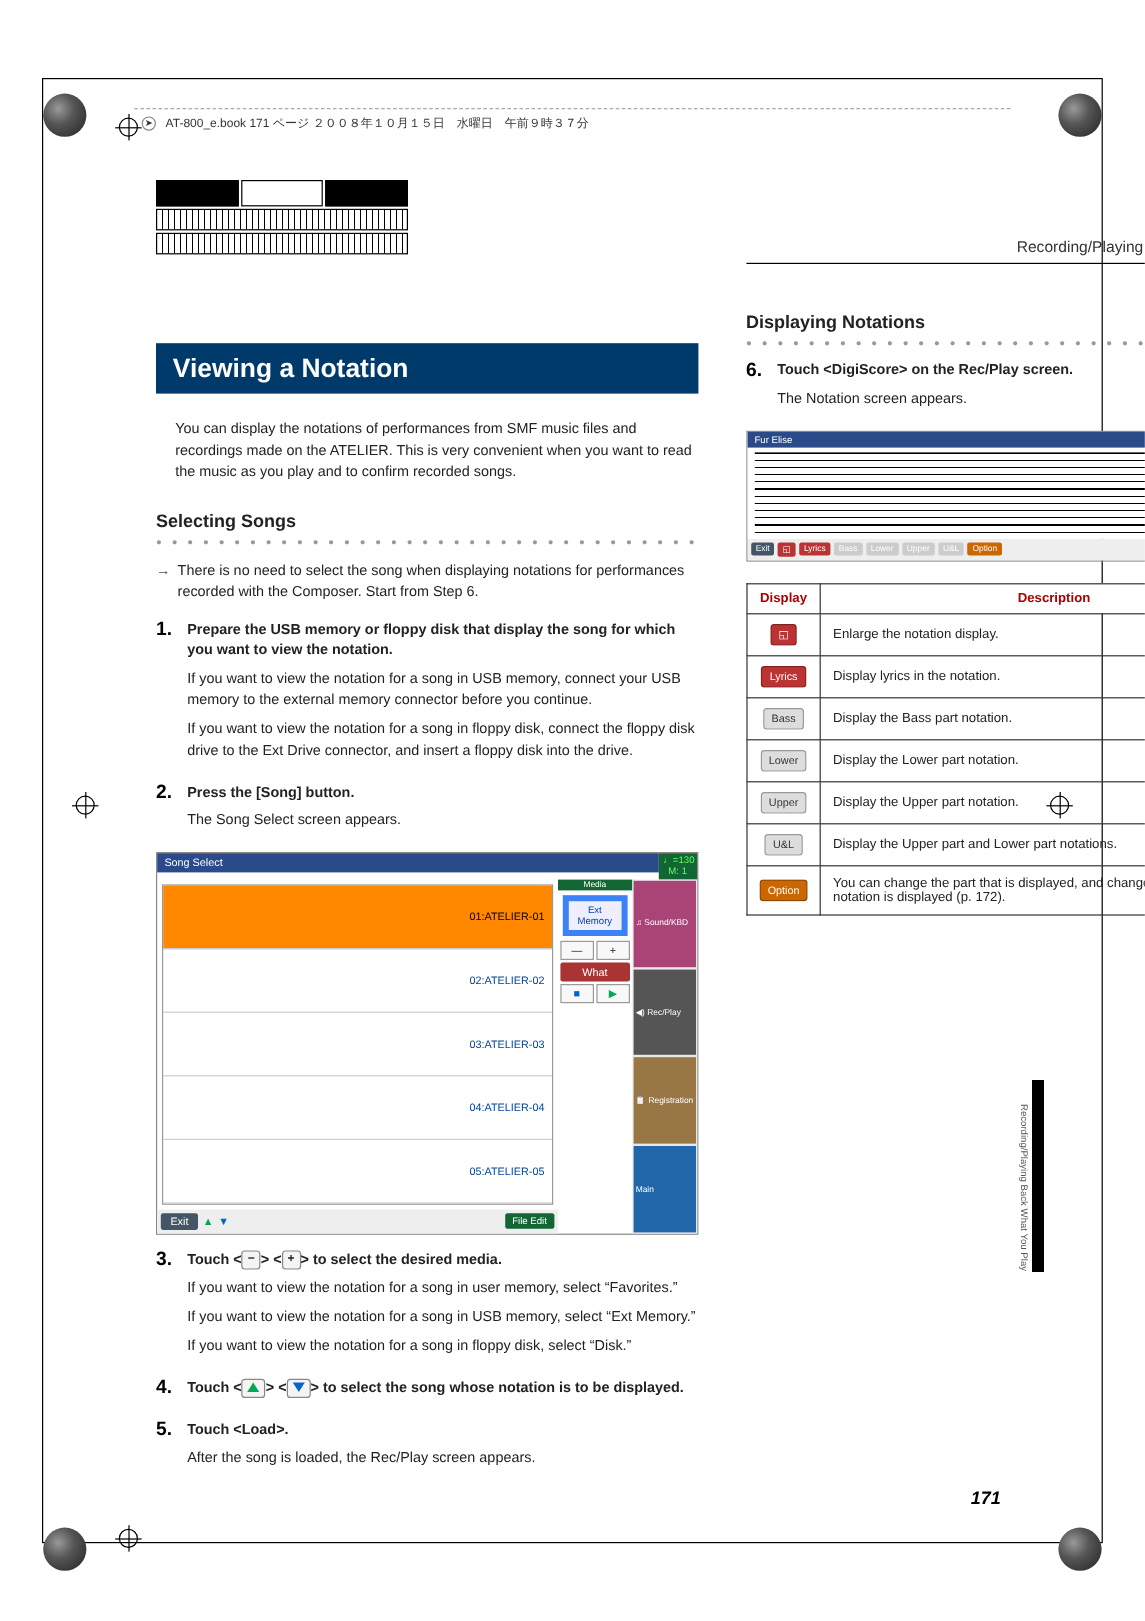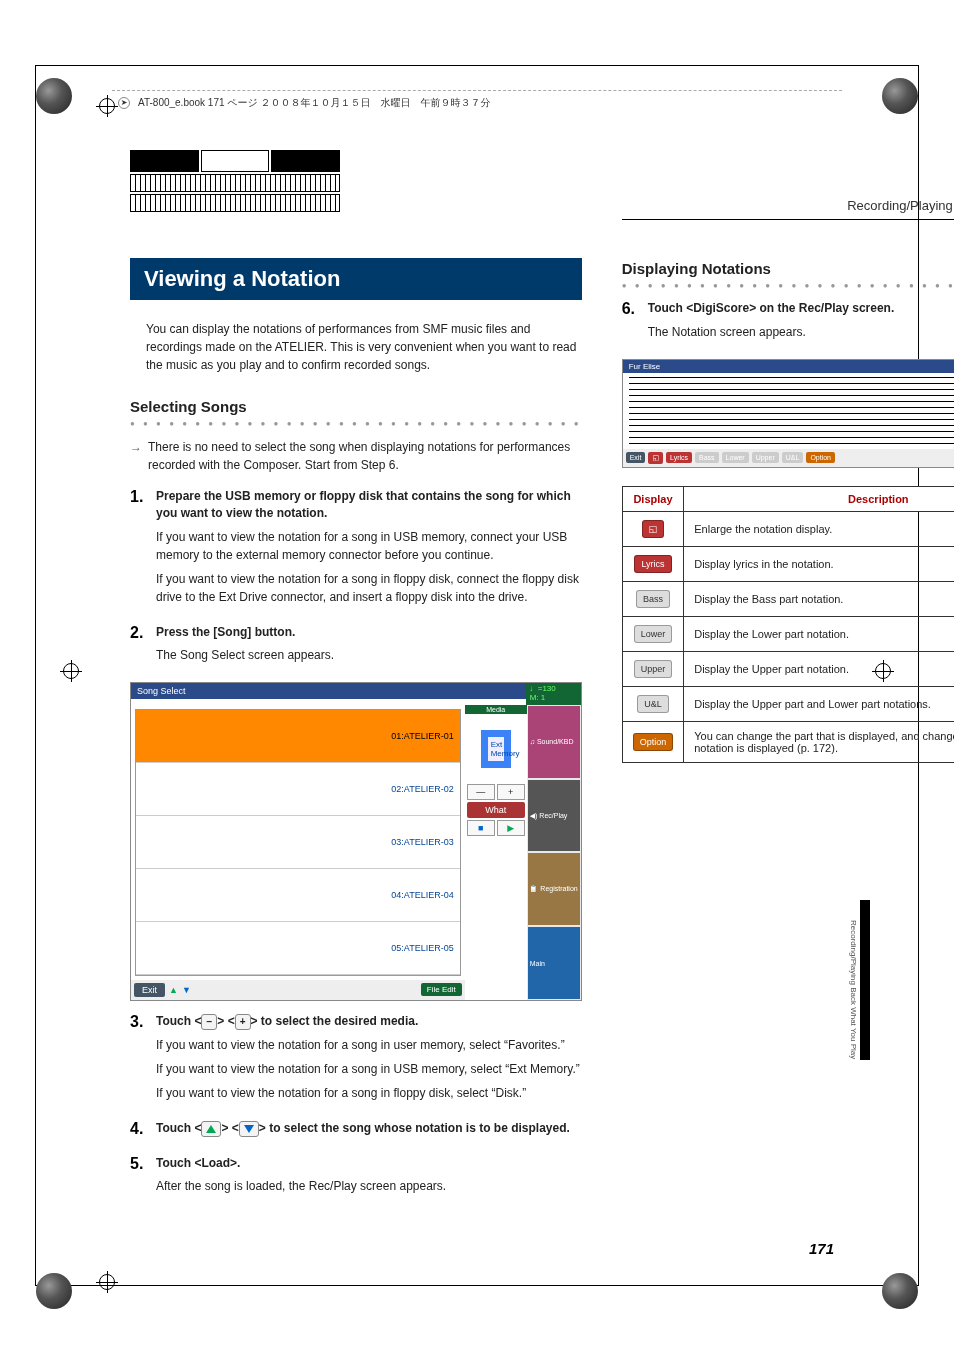--- a/index.html
+++ b/index.html
@@ -27,21 +27,21 @@
 
   .mini-organ { position: absolute; left: 130px; top: 150px; width: 210px; height: 72px; }
   .mini-organ .keyboard { height: 18px; background: repeating-linear-gradient(90deg, #fff 0 4px, #000 4px 5px); border: 1px solid #000; margin-top: 2px; }
   .mini-organ .up { display: flex; gap: 2px; }
   .mini-organ .panel { flex: 1; height: 22px; border: 1px solid #000; background: #000; }
   .mini-organ .panel.mid { background: #fff; }
 
   .content { position: absolute; left: 130px; right: 120px; top: 198px; bottom: 100px; display: flex; gap: 40px; }
   .col { flex: 1; font-size: 12px; color: #222; }
 
-  .title-bar { background: #003a6b; color: #fff; font-size: 22px; font-weight: bold; padding: 8px 14px; margin-top: 60px; margin-bottom: 20px; }
+  .title-bar { background: #003a6b; color: #fff; font-size: 22px; font-weight: bold; padding: 8px 14px; margin-top: 88px; margin-bottom: 20px; }
   .intro { line-height: 1.5; margin-bottom: 24px; margin-left: 16px; }
   .section-head { font-size: 15px; font-weight: bold; margin-bottom: 4px; }
   .dots { color: #999; letter-spacing: 3px; font-size: 8px; margin-bottom: 10px; white-space: nowrap; overflow: hidden; }
   .note-line { display: flex; gap: 6px; margin-bottom: 14px; line-height: 1.5; }
   .note-line .arrow { color: #555; }
 
   .step { display: flex; gap: 8px; margin-bottom: 12px; }
   .step .num { font-size: 16px; font-weight: bold; color: #000; min-width: 18px; }
   .step .txt { flex: 1; }
   .step .lead { font-weight: bold; margin-bottom: 6px; line-height: 1.4; }
@@ -53,26 +53,26 @@
   .tri-dn { display: inline-block; width: 0; height: 0; border-left: 5px solid transparent; border-right: 5px solid transparent; border-top: 8px solid #06c; vertical-align: middle; }
 
   .chapter-label { text-align: right; font-size: 13px; color: #333; margin-bottom: 40px; padding-bottom: 6px; border-bottom: 1px solid #000; }
 
   
   .shot { border: 1px solid #888; font-size: 9px; margin-bottom: 12px; width: 100%; }
   .shot .bar { display: flex; }
   .shot .main { flex: 1; text-align: right; }
   .shot .side { width: 54px; background: #e8e8e8; display: flex; flex-direction: column; }
   .shot .titlebar { background: #2a4a8a; color: #fff; padding: 3px 6px; display: flex; justify-content: space-between; align-items: center; }
-  .shot .tempo { background: #163; color: #6f6; padding: 2px 4px; font-size: 8px; width: 55px; text-align: left; line-height: 1.1; }
+  .shot .tempo { background: #163; color: #6f6; padding: 2px 4px; font-size: 8px; width: 32px; text-align: center; line-height: 1.1; }
   .shot .list { border: 1px solid #999; margin: 4px; }
   .shot .row { padding: 21px 6px; color: #049; border-bottom: 1px solid #ccc; font-size: 9px; }
   .shot .row.sel { background: #f80; color: #000; }
   .shot .media-label { background: #163; color: #fff; text-align: center; font-size: 7px; padding: 1px; }
-  .shot .mediabox { background: #eef; color: #04a; border: 7px solid #3b82f6; text-align: center; padding: 3px; margin: 16px; font-size: 8px; }
+  .shot .mediabox { background: #eef; color: #04a; border: 5px solid #3b82f6; text-align: center; padding: 3px; margin: 4px; font-size: 8px; }
   .shot .pm { display: flex; gap: 2px; margin: 2px; }
   .shot .pm div { flex: 1; border: 1px solid #999; text-align: center; padding: 2px; background: #f8f8f8; }
   .shot .loadbtn { background: #a33; color: #fff; text-align: center; padding: 3px; margin: 2px; border-radius: 2px; }
   .shot .playrow { display: flex; gap: 2px; margin: 2px; }
   .shot .playrow div { flex: 1; border: 1px solid #999; text-align: center; padding: 2px; background: #f8f8f8; }
   .shot .sq-stop { color: #06c; }
   .shot .sq-play { color: #0a5; }
   .shot .tri-u { color: #0a5; }
   .shot .tri-d { color: #06c; }
   .shot .bottom { display: flex; align-items: center; gap: 4px; padding: 3px; background: #eee; }
@@ -155,21 +155,21 @@
     <div class="dots">● ● ● ● ● ● ● ● ● ● ● ● ● ● ● ● ● ● ● ● ● ● ● ● ● ● ● ● ● ● ● ● ● ● ●</div>
 
     <div class="note-line">
       <span class="arrow">→</span>
       <span>There is no need to select the song when displaying notations for performances recorded with the Composer. Start from Step 6.</span>
     </div>
 
     <div class="step">
       <div class="num">1.</div>
       <div class="txt">
-        <div class="lead">Prepare the USB memory or floppy disk that contains the song for which you want to view the notation.</div>
+        <div class="lead">Prepare the USB memory or floppy disk that display the song for which you want to view the notation.</div>
         <div class="body">
           <p>If you want to view the notation for a song in USB memory, connect your USB memory to the external memory connector before you continue.</p>
           <p>If you want to view the notation for a song in floppy disk, connect the floppy disk drive to the Ext Drive connector, and insert a floppy disk into the drive.</p>
         </div>
       </div>
     </div>
 
     <div class="step">
       <div class="num">2.</div>
       <div class="txt">

